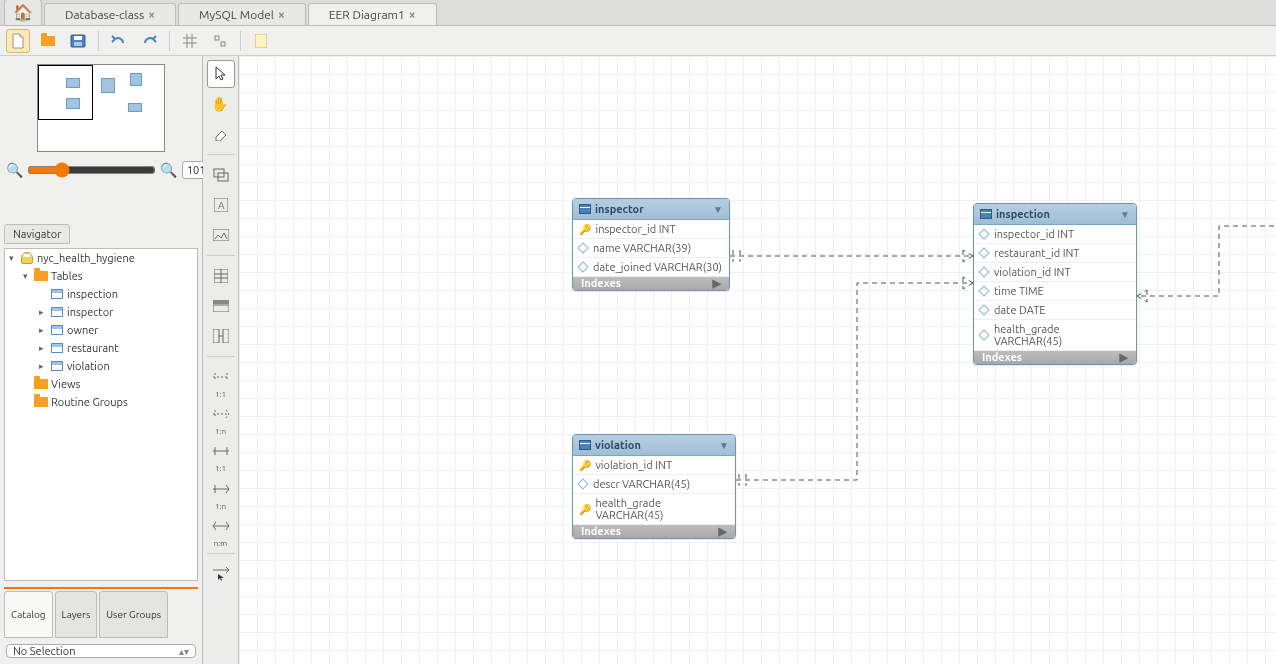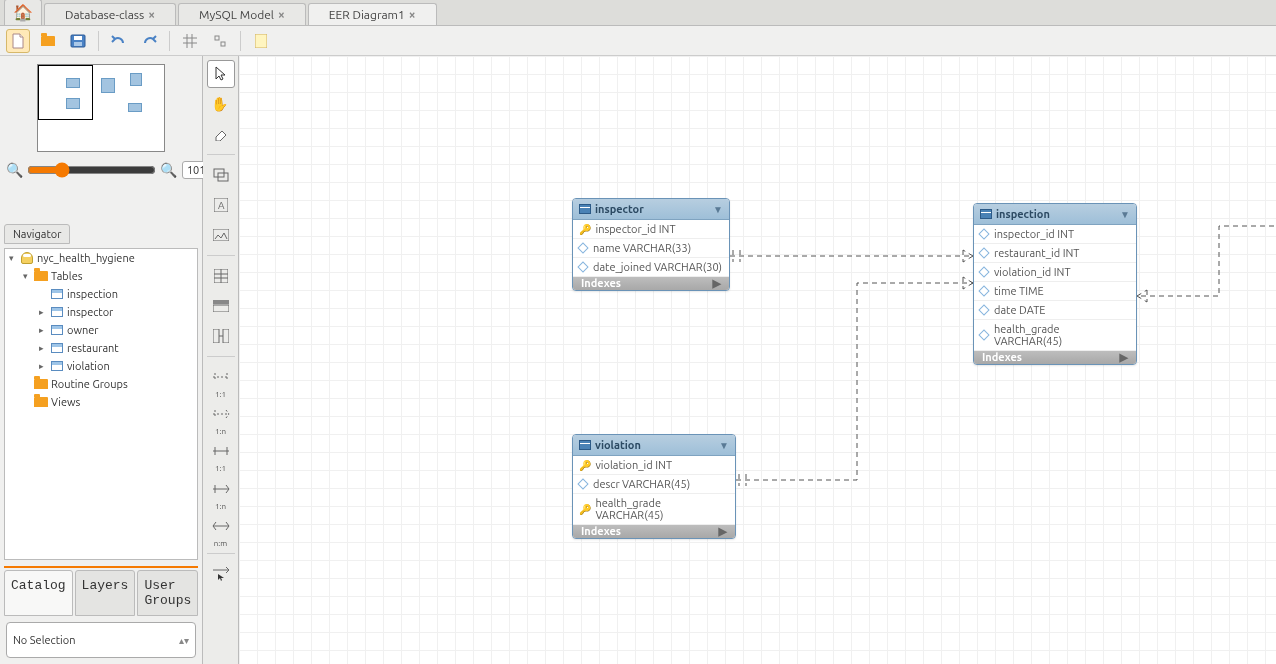--- a/index.html
+++ b/index.html
@@ -32,24 +32,24 @@
 .tree { background: #fff; border: 1px solid #bbb; flex: 1; margin: 4px; overflow: auto; min-height: 180px; }
 .tree-row { display: flex; align-items: center; padding: 2px 4px; cursor: pointer; white-space: nowrap; }
 .tree-row.indent1 { padding-left: 18px; }
 .tree-row.indent2 { padding-left: 34px; }
 .tree-row .arrow { width: 10px; color: #666; font-size: 9px; }
 .tree-row .icon { width: 16px; height: 14px; display: inline-flex; align-items: center; justify-content: center; margin-right: 2px; }
 
 .orange-line { height: 2px; background: #f57900; margin: 2px 4px 0; }
 
 .bottom-tabs { display: flex; gap: 2px; padding: 2px 4px 0; }
-.bottom-tabs .btab { border: 1px solid #bbb; border-radius: 3px 3px 0 0; padding: 7px 6px; background: #e4e4e2; font-size: 13px; cursor: pointer; font-family: Liberation Mono, monospace; }
+.bottom-tabs .btab { border: 1px solid #bbb; border-radius: 3px 3px 0 0; padding: 17px 6px; background: #e4e4e2; font-size: 10px; cursor: pointer; }
 .bottom-tabs .btab.active { background: #f8f8f7; }
 
-.selection-box { border: 1px solid #aaa; border-radius: 4px; margin: 6px; padding: 11px 6px; background: #fff; display: flex; justify-content: space-between; align-items: center; }
+.selection-box { border: 1px solid #aaa; border-radius: 4px; margin: 6px; padding: 0 6px; background: #fff; display: flex; justify-content: space-between; align-items: center; }
 
 .tool-col { width: 36px; background: #ececea; border-right: 1px solid #bbb; display: flex; flex-direction: column; align-items: center; padding: 4px 0; gap: 2px; }
 .tool { width: 28px; height: 28px; display: flex; align-items: center; justify-content: center; border: 1px solid transparent; border-radius: 3px; cursor: pointer; font-size: 14px; color: #555; }
 .tool.active { background: #fff; border-color: #999; }
 .tool-sep { height: 1px; width: 28px; background: #ccc; margin: 4px 0; }
 .tool-label { font-size: 8px; color: #555; text-align: left; line-height: 0.9; margin-top: -2px; }
 
 .canvas { flex: 1; position: relative; background: #fff; overflow: hidden;
   background-image:
     linear-gradient(#f0f0f0 1px, transparent 1px),
@@ -220,28 +220,28 @@
           <span class="icon">
             <span class="table-icon"></span>
           </span>
           <span>violation</span>
         </div>
       <div class="tree-row indent1">
           <span class="arrow"></span>
           <span class="icon">
             <span class="folder-icon"></span>
           </span>
-          <span>Routine Groups</span>
+          <span>Views</span>
         </div>
       <div class="tree-row indent1">
           <span class="arrow"></span>
           <span class="icon">
             <span class="folder-icon"></span>
           </span>
-          <span>Views</span>
+          <span>Routine Groups</span>
         </div>
     </div>
     <div class="orange-line"></div>
     <div class="bottom-tabs">
       <div class="btab active">Catalog</div>
       <div class="btab">Layers</div>
       <div class="btab">User Groups</div>
     </div>
     <div class="selection-box">
       <span>No Selection</span>
@@ -370,21 +370,21 @@
           <span class="tbl-icon"></span>
           <span>inspector</span>
           <span class="chev">▼</span>
         </div>
         <div class="entity-row">
           <span class="key">🔑</span>
           <span>inspector_id INT</span>
         </div>
         <div class="entity-row">
           <span class="dia"></span>
-          <span>name VARCHAR(33)</span>
+          <span>name VARCHAR(39)</span>
         </div>
         <div class="entity-row">
           <span class="dia"></span>
           <span>date_joined VARCHAR(30)</span>
         </div>
         <div class="entity-footer">
           <span>Indexes</span>
           <span class="chev">▶</span>
         </div>
       </div>

